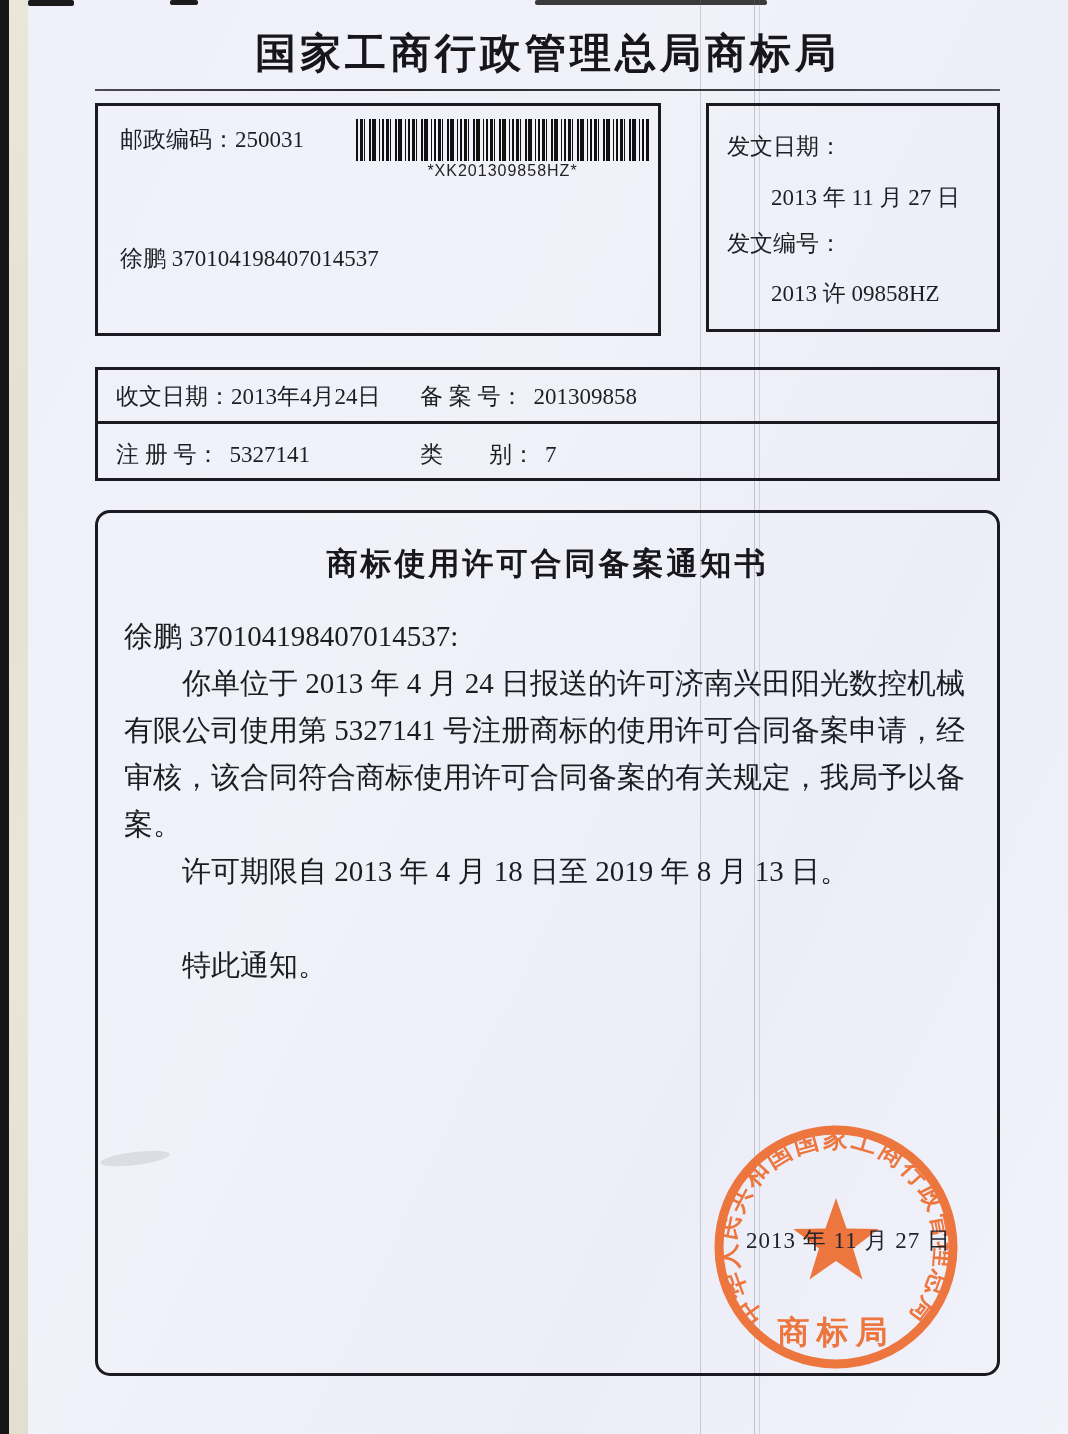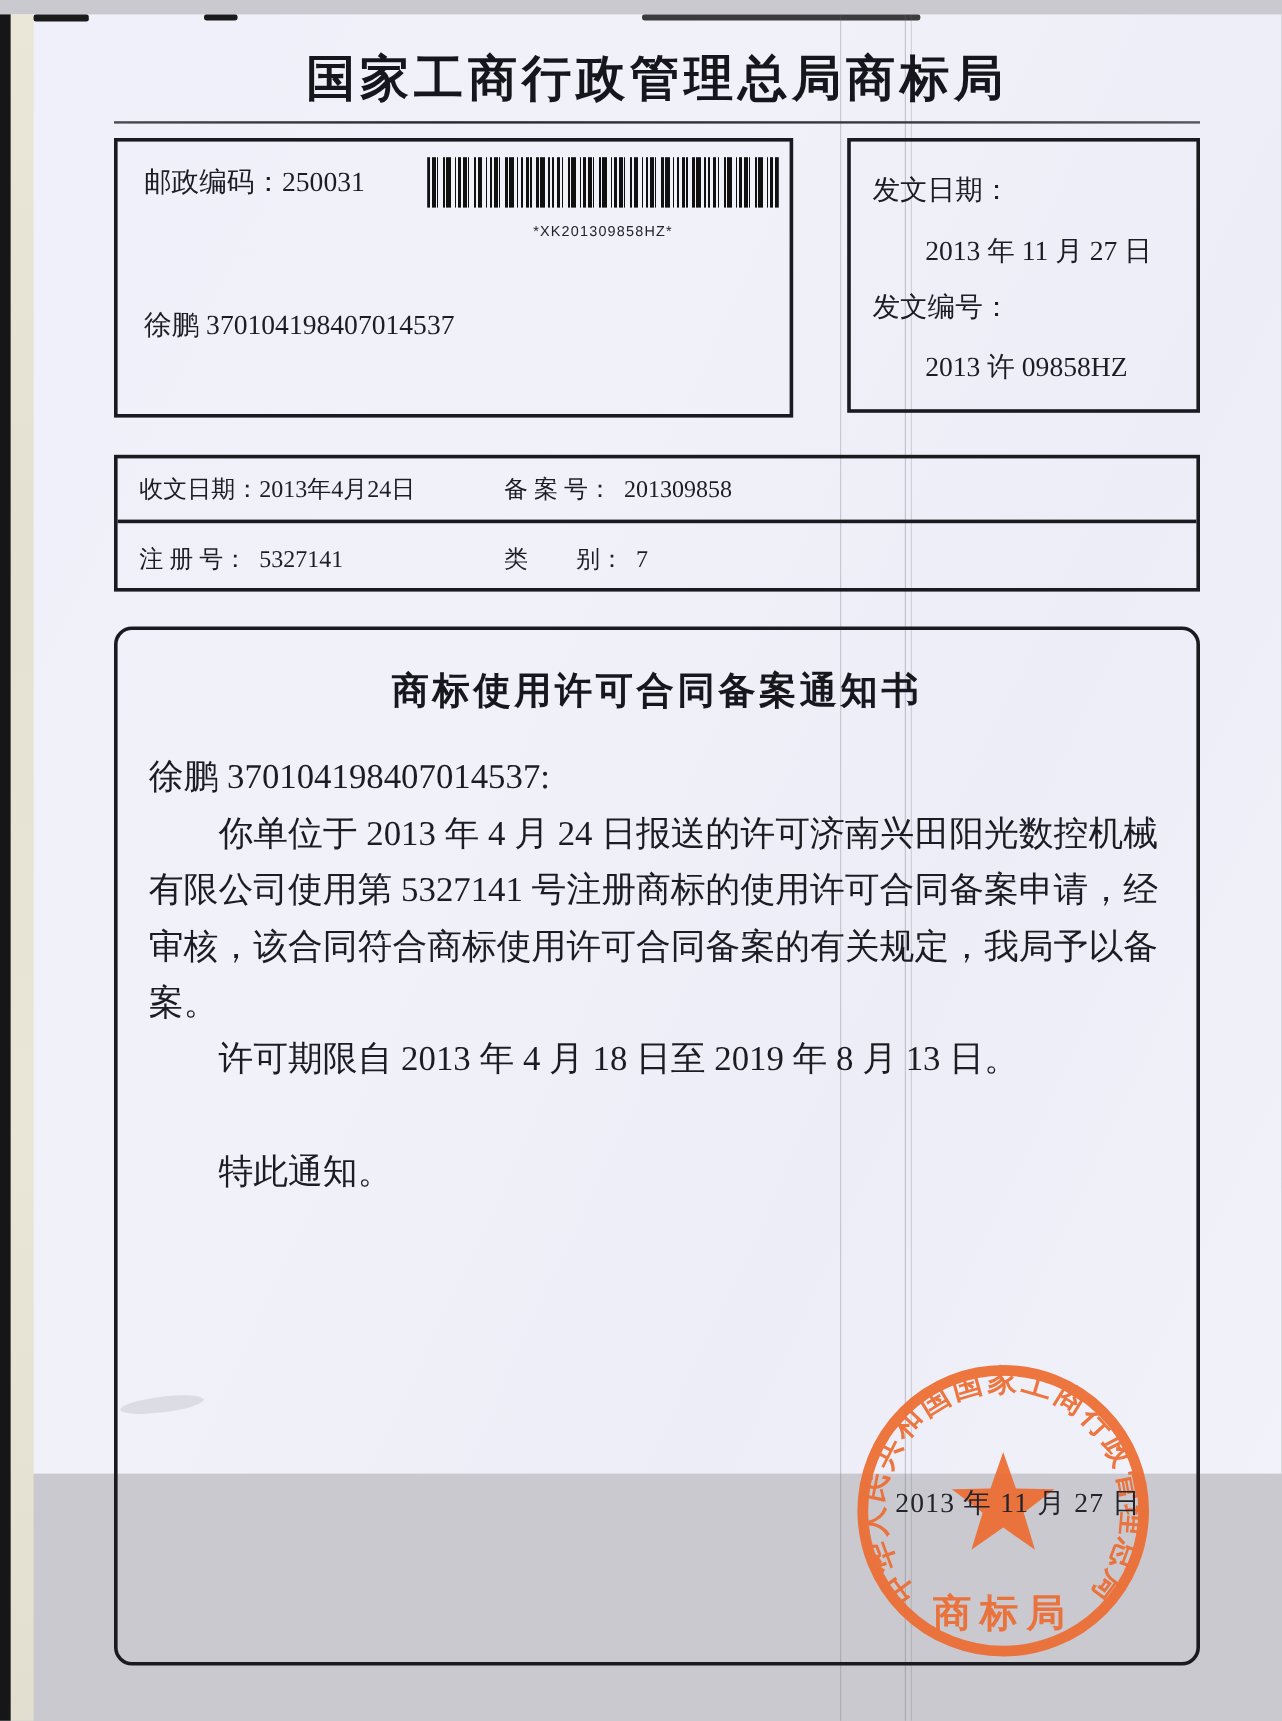--- a/index.html
+++ b/index.html
@@ -4,21 +4,21 @@
 <style>
   * { margin: 0; padding: 0; box-sizing: border-box; }
   html, body { width: 1068px; height: 1434px; }
   body {
     font-family: "Liberation Serif", "DejaVu Serif", serif;
     background: #c9c9cf;
     position: relative;
     overflow: hidden;
   }
   .page {
-    position: absolute; left: 0; top: 12px; width: 1068px; height: 1216px;
+    position: absolute; left: 0; top: 0; width: 1068px; height: 1434px;
     background: linear-gradient(115deg, #eff0f9 0%, #f1f1fa 40%, #ededf7 70%, #f2f2fb 100%);
     color: #1d1d24;
   }
   
   .edge-black { position: absolute; left: 0; top: 0; width: 9px; height: 1434px; background: #161616; }
   .edge-cream { position: absolute; left: 9px; top: 0; width: 19px; height: 1434px;
     background: linear-gradient(180deg, #eae6d8, #e4e0d2 30%, #e9e5d7 65%, #e2ded0); }
   .top-mark { position: absolute; background: #1b1b1b; border-radius: 2px; }
   .scanline { position: absolute; top: 0; height: 1434px; }
   .smudge { position: absolute; background: rgba(110,110,120,0.16); border-radius: 50%; transform: rotate(-7deg); }
@@ -44,28 +44,28 @@
     background:
       repeating-linear-gradient(90deg,
         #101010 0 2px, transparent 2px 4px,
         #101010 4px 7px, transparent 7px 8px,
         #101010 8px 9px, transparent 9px 13px,
         #101010 13px 15px, transparent 15px 16px,
         #101010 16px 20px, transparent 20px 23px,
         #101010 23px 24px, transparent 24px 26px);
   }
   .barcode-text { font-family: "Liberation Sans", "DejaVu Sans", sans-serif;
-    font-size: 12px; letter-spacing: 1px; color: #232329; margin-top: 13px; }
+    font-size: 16px; letter-spacing: 1px; color: #232329; margin-top: 1px; }
 
   
   .info-table { left: 95px; top: 367px; width: 905px; height: 114px; }
   .info-row { position: absolute; left: 0; width: 899px; height: 54px; }
   .info-row.r1 { top: 0; border-bottom: 3px solid #1a1a20; }
   .info-row.r2 { top: 57px; padding-left: 40px; }
-  .pair { position: absolute; top: 50%; transform: translateY(-50%); font-size: 20px; white-space: nowrap; }
+  .pair { position: absolute; top: 50%; transform: translateY(-50%); font-size: 23px; white-space: nowrap; }
   .pair .val { margin-left: 10px; }
   .pair.p1 { left: 18px; }
   .pair.p2 { left: 322px; }
 
   
   .notice-box { left: 95px; top: 510px; width: 905px; height: 866px; border-radius: 15px; }
   .notice-title { position: absolute; left: 0; top: 30px; width: 899px; text-align: center;
     font-size: 31px; font-weight: bold; letter-spacing: 3px; color: #17171d; }
   .notice-body { position: absolute; left: 26px; top: 100px; width: 848px;
     font-size: 29px; line-height: 47px; color: #1c1c23; }

